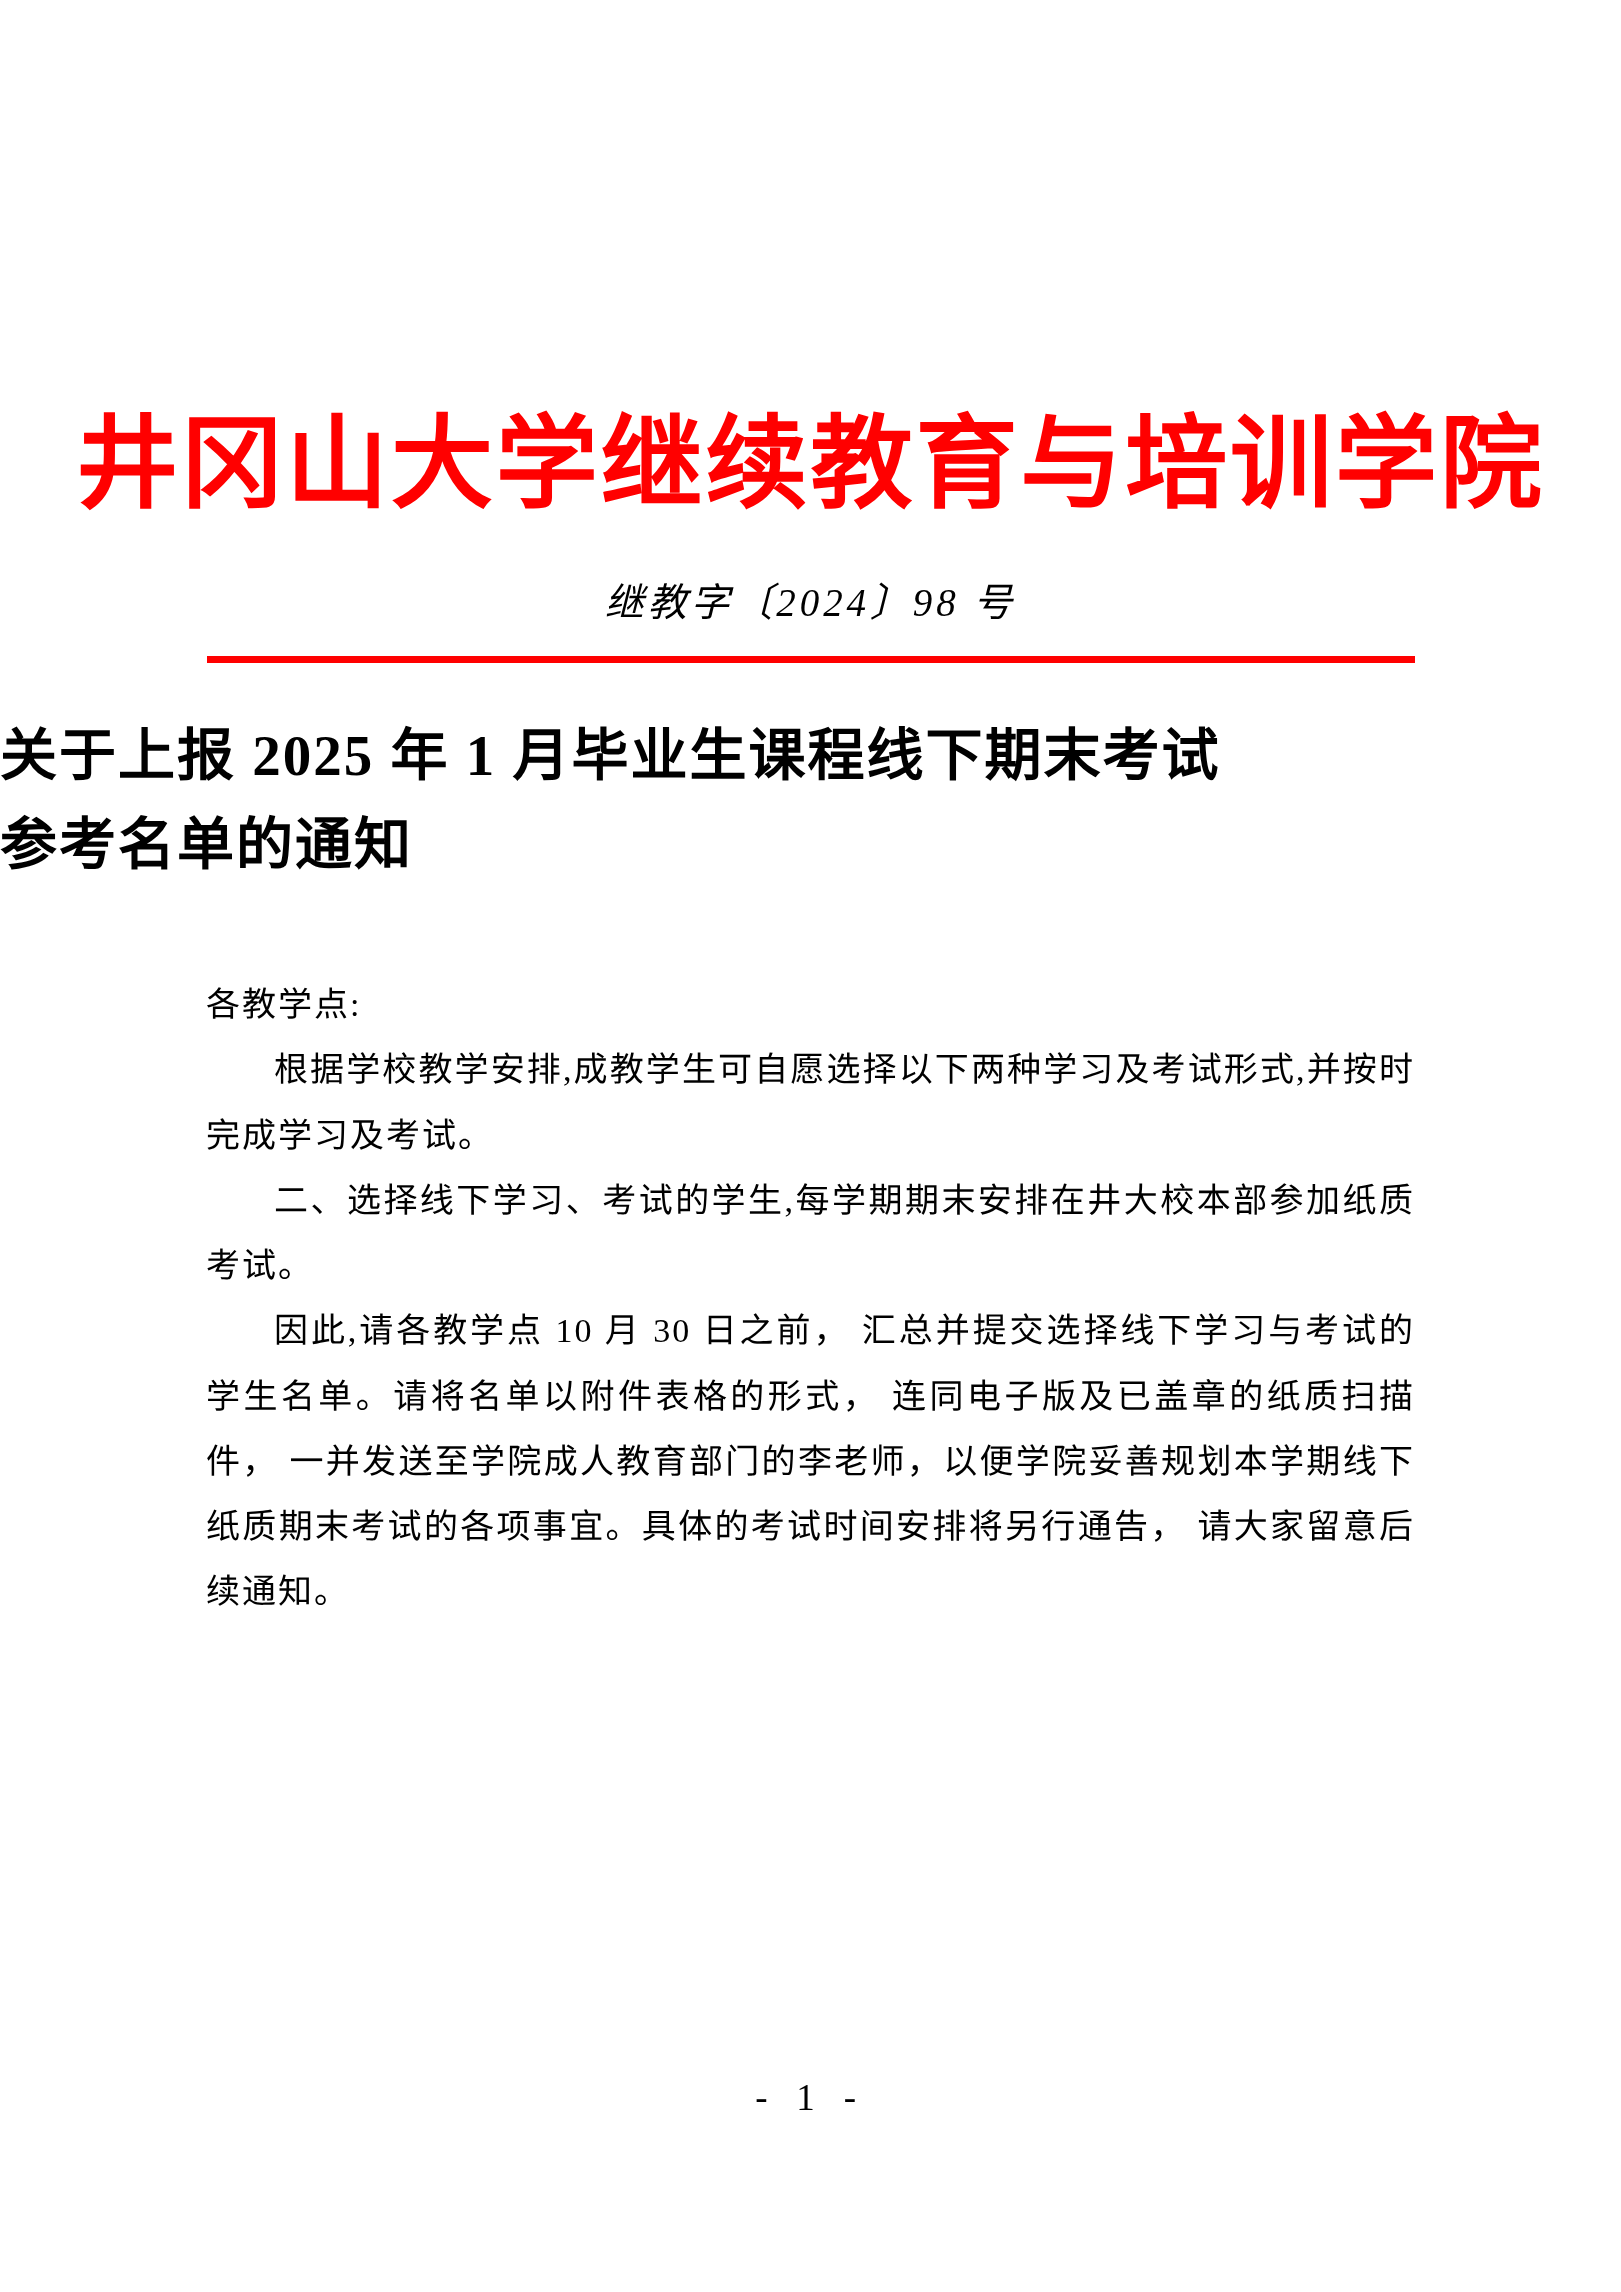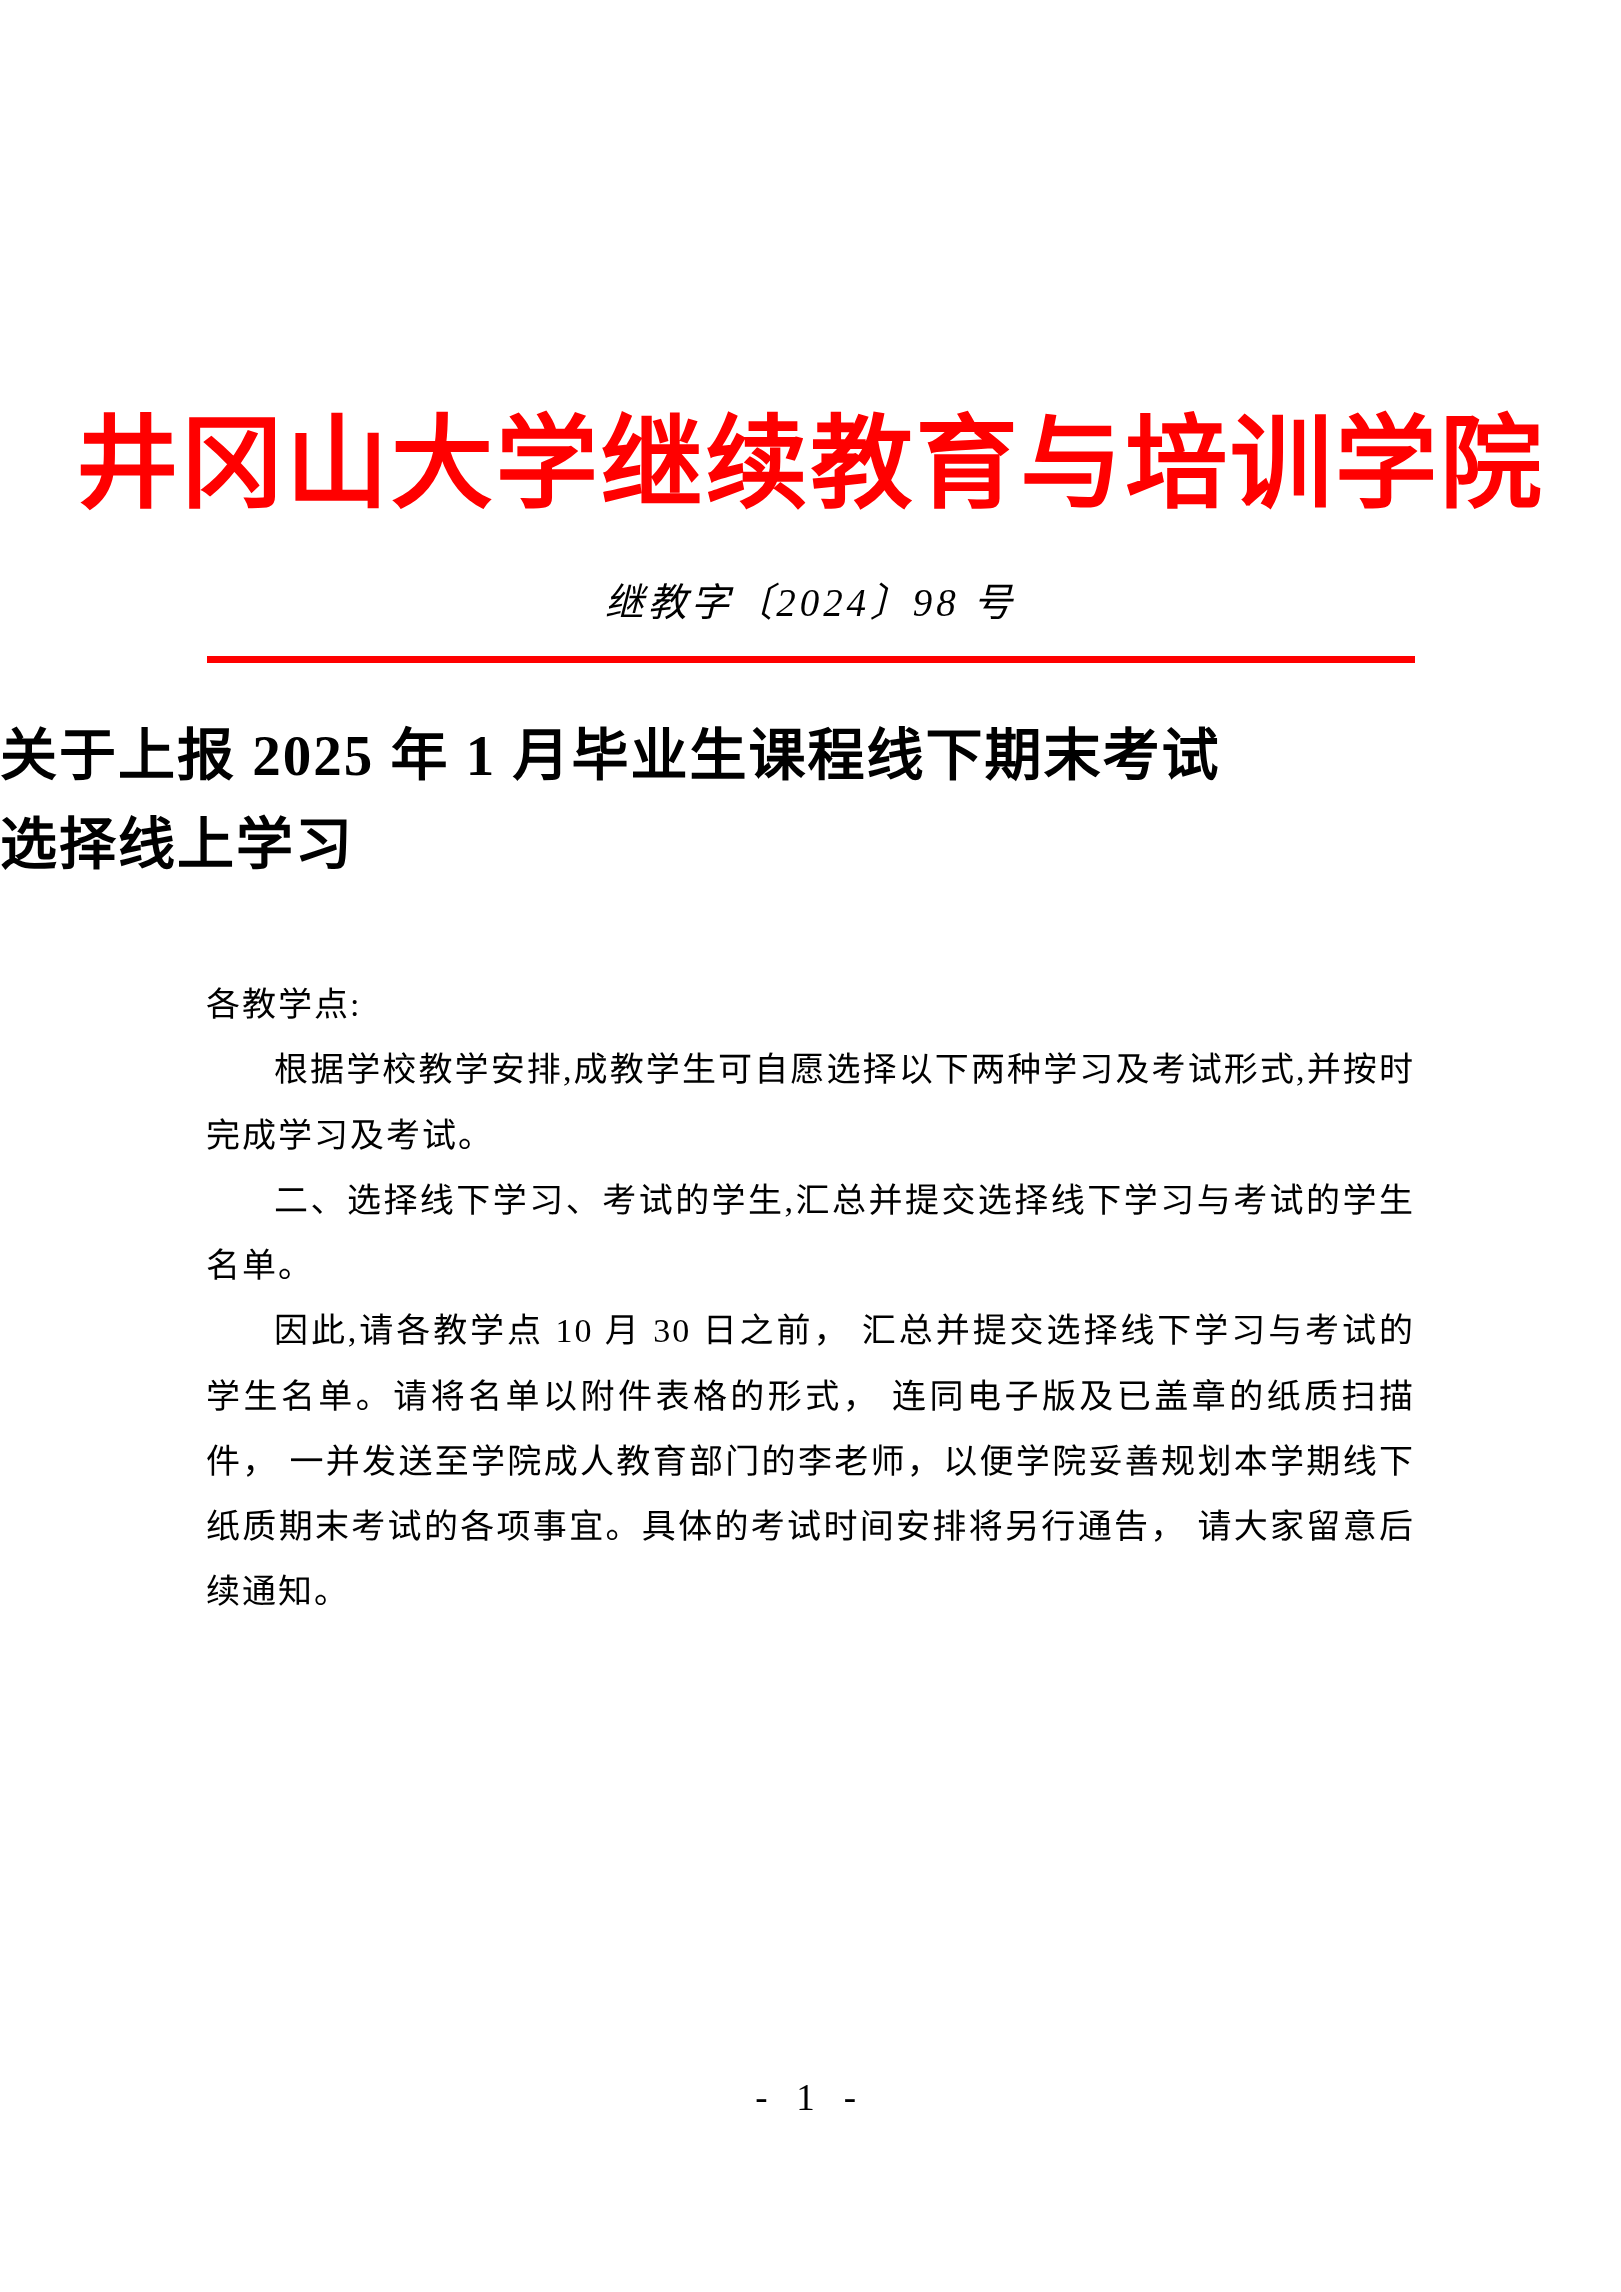--- a/index.html
+++ b/index.html
@@ -73,26 +73,26 @@
 <div class="page" style="background: rgb(255, 255, 255); color: rgb(0, 0, 0);">
 
   <div class="letterhead">
     <h1 class="institution">井冈山大学继续教育与培训学院</h1>
     <div class="doc-number">继教字〔2024〕98 号</div>
     <div class="red-rule"></div>
   </div>
 
   <h2 class="doc-title">
     <span>关于上报 2025 年 1 月毕业生课程线下期末考试</span><br>
-    <span>选择线上学习</span>
+    <span>参考名单的通知</span>
   </h2>
 
   <div class="body-block">
     <p class="salutation">各教学点:</p>
     <p class="para">根据学校教学安排,成教学生可自愿选择以下两种学习及考试形式,并按时完成学习及考试。</p>
-    <p class="para">二、选择线下学习、考试的学生,汇总并提交选择线下学习与考试的学生名单。</p>
+    <p class="para">二、选择线下学习、考试的学生,每学期期末安排在井大校本部参加纸质考试。</p>
     <p class="para">因此,请各教学点 10 月 30 日之前， 汇总并提交选择线下学习与考试的学生名单。请将名单以附件表格的形式， 连同电子版及已盖章的纸质扫描件， 一并发送至学院成人教育部门的李老师，以便学院妥善规划本学期线下纸质期末考试的各项事宜。具体的考试时间安排将另行通告， 请大家留意后续通知。</p>
   </div>
 
   <div class="footer">- 1 -</div>
 
 </div>
 
 
 </body></html>

